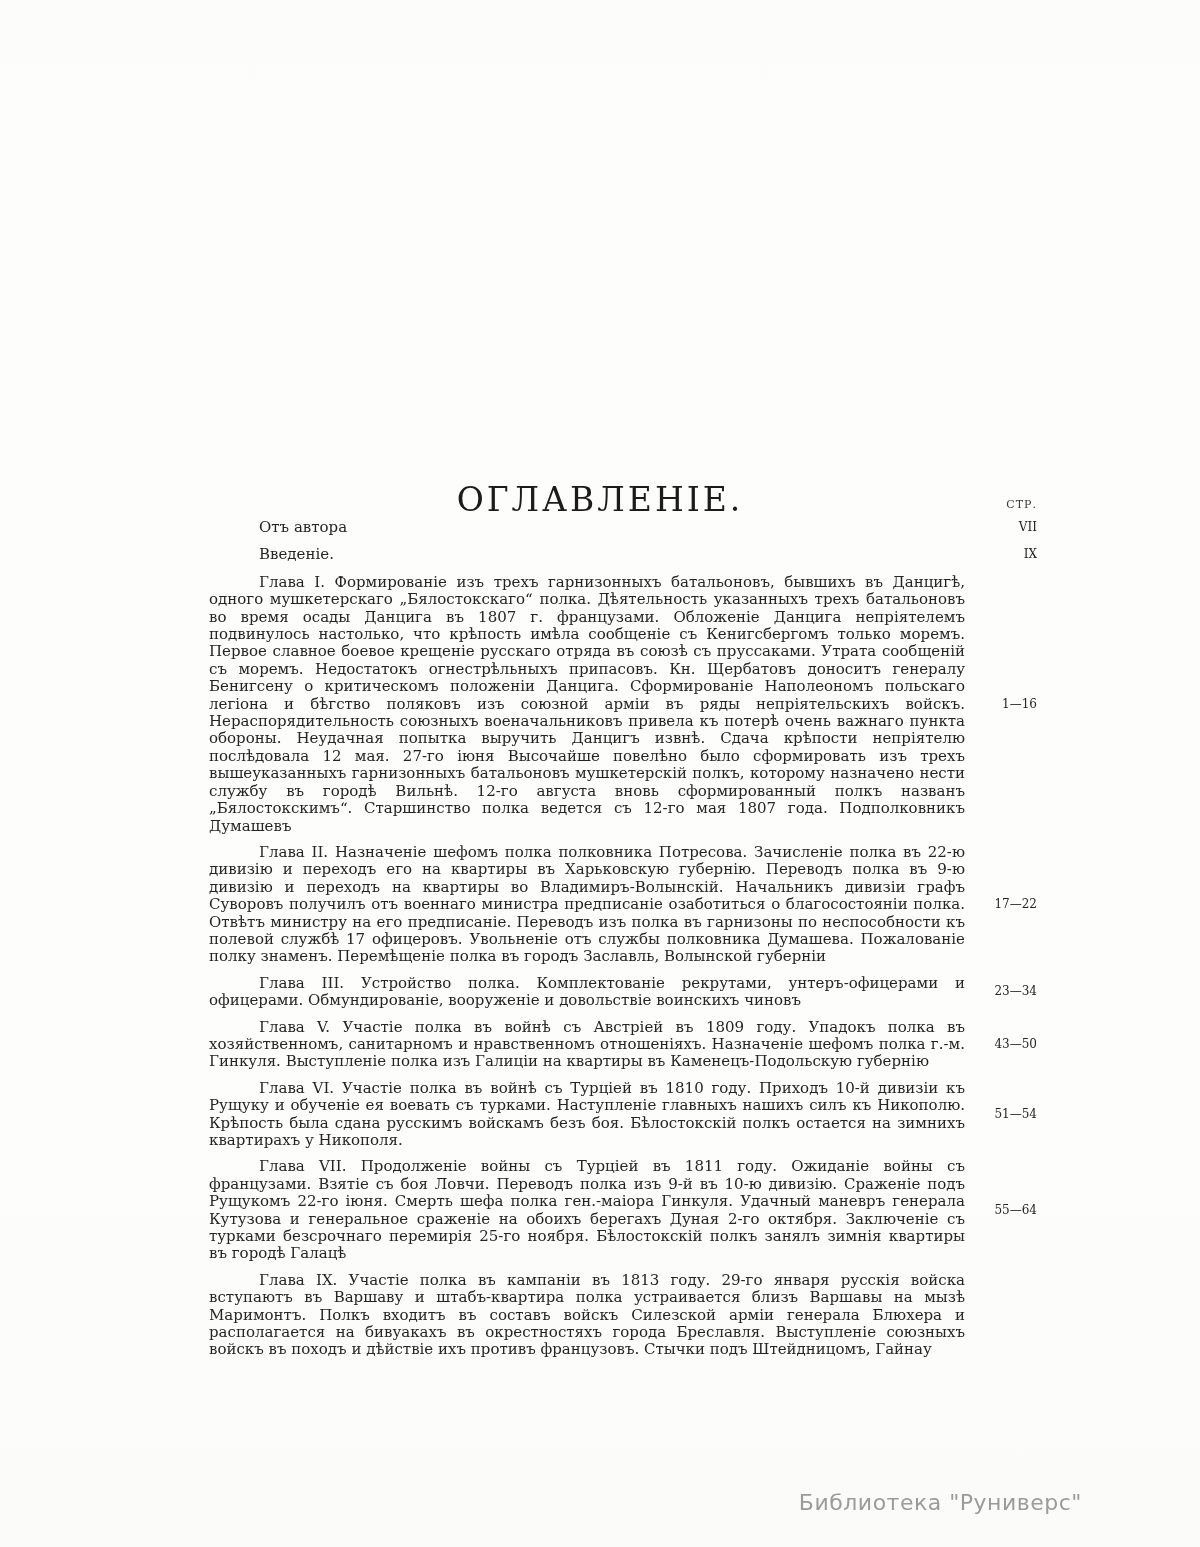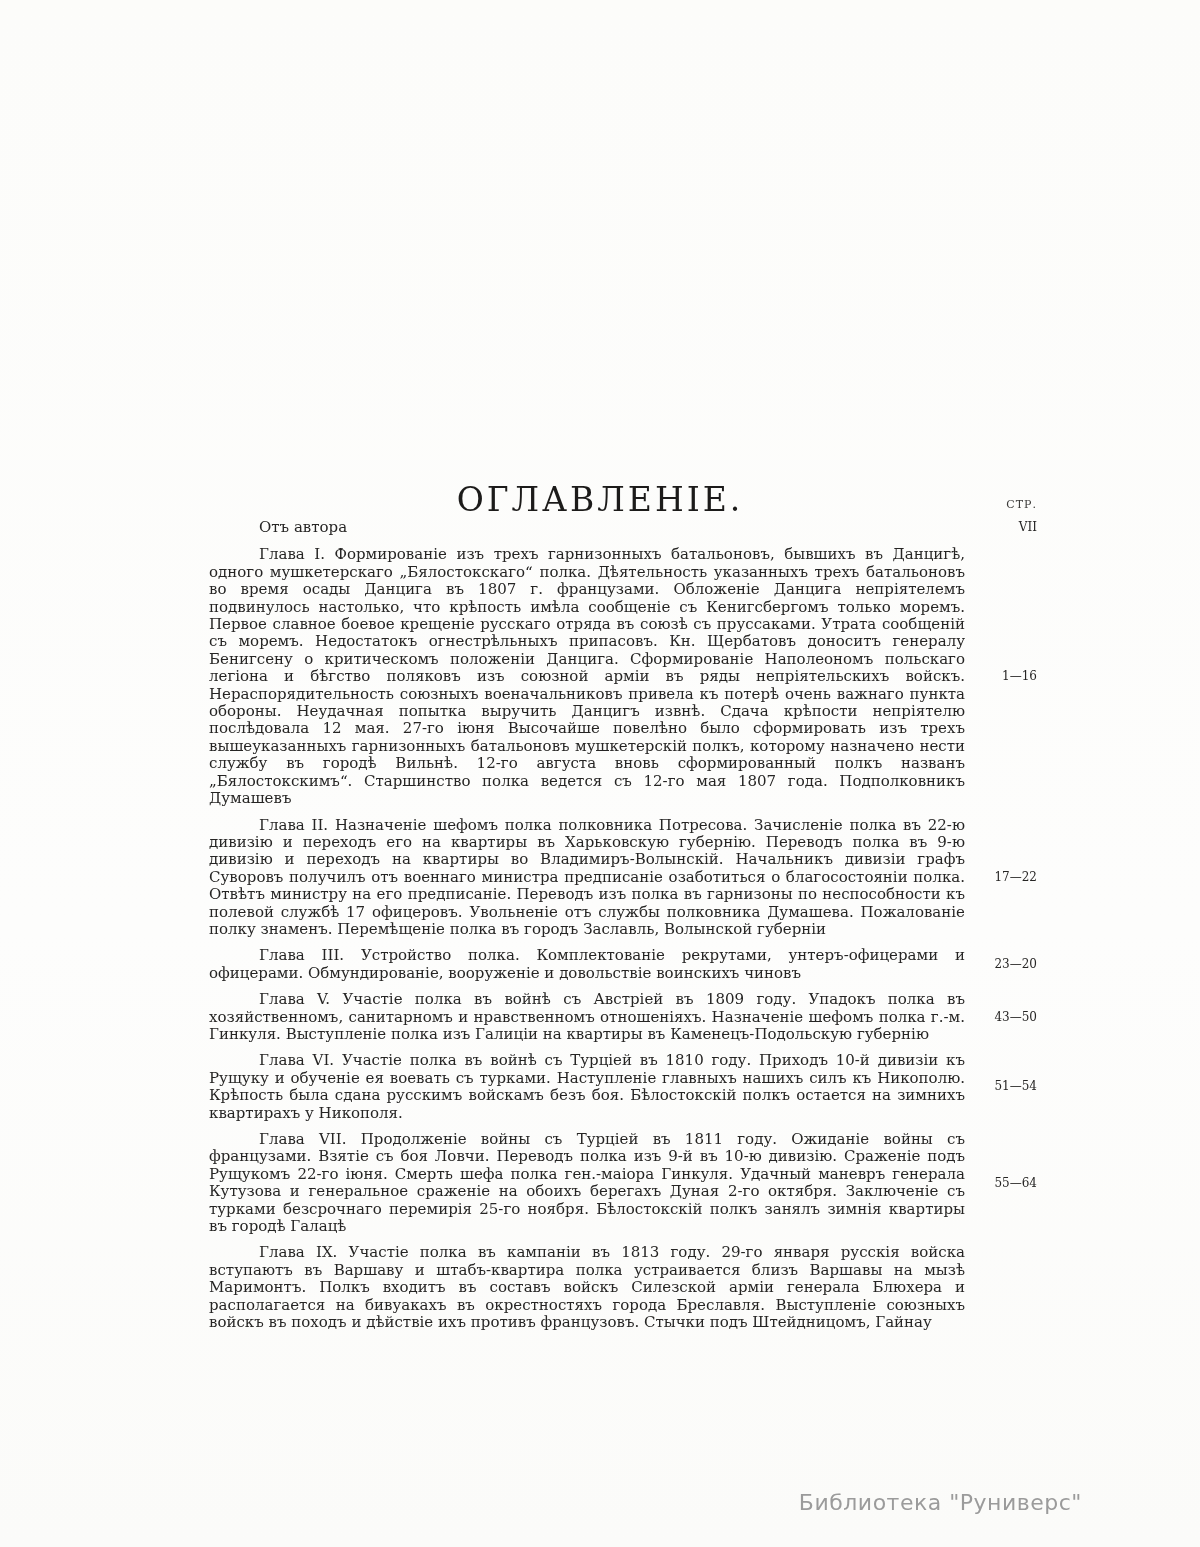--- a/index.html
+++ b/index.html
@@ -84,34 +84,38 @@
   <h1 class="page-title">ОГЛАВЛЕНІЕ.</h1>
 
   <div class="toc">
     <div class="page-col-header">СТР.</div>
 
     <div class="entry front">
       <p class="txt"><b></b><span>Отъ автора</span></p>
       <span class="pg">VII</span>
     </div>
 
+    <div class="entry front">
+      <p class="txt"><b></b><span>Введеніе.</span></p>
+      <span class="pg">IX</span>
+    </div>
 
     <div class="entry">
       <p class="txt"><b>Глава I.</b><span> Формированіе изъ трехъ гарнизонныхъ батальоновъ, бывшихъ въ Данцигѣ, одного мушкетерскаго „Бялостокскаго“ полка. Дѣятельность указанныхъ трехъ батальоновъ во время осады Данцига въ 1807 г. французами. Обложеніе Данцига непріятелемъ подвинулось настолько, что крѣпость имѣла сообщеніе съ Кенигсбергомъ только моремъ. Первое славное боевое крещеніе русскаго отряда въ союзѣ съ пруссаками. Утрата сообщеній съ моремъ. Недостатокъ огнестрѣльныхъ припасовъ. Кн. Щербатовъ доноситъ генералу Бенигсену о критическомъ положеніи Данцига. Сформированіе Наполеономъ польскаго легіона и бѣгство поляковъ изъ союзной арміи въ ряды непріятельскихъ войскъ. Нераспорядительность союзныхъ военачальниковъ привела къ потерѣ очень важнаго пункта обороны. Неудачная попытка выручить Данцигъ извнѣ. Сдача крѣпости непріятелю послѣдовала 12 мая. 27-го іюня Высочайше повелѣно было сформировать изъ трехъ вышеуказанныхъ гарнизонныхъ батальоновъ мушкетерскій полкъ, которому назначено нести службу въ городѣ Вильнѣ. 12-го августа вновь сформированный полкъ названъ „Бялостокскимъ“. Старшинство полка ведется съ 12-го мая 1807 года. Подполковникъ Думашевъ</span></p>
       <span class="pg">1—16</span>
     </div>
 
     <div class="entry">
       <p class="txt"><b>Глава II.</b><span> Назначеніе шефомъ полка полковника Потресова. Зачисленіе полка въ 22-ю дивизію и переходъ его на квартиры въ Харьковскую губернію. Переводъ полка въ 9-ю дивизію и переходъ на квартиры во Владимиръ-Волынскій. Начальникъ дивизіи графъ Суворовъ получилъ отъ военнаго министра предписаніе озаботиться о благосостояніи полка. Отвѣтъ министру на его предписаніе. Переводъ изъ полка въ гарнизоны по неспособности къ полевой службѣ 17 офицеровъ. Увольненіе отъ службы полковника Думашева. Пожалованіе полку знаменъ. Перемѣщеніе полка въ городъ Заславль, Волынской губерніи</span></p>
       <span class="pg">17—22</span>
     </div>
 
     <div class="entry">
       <p class="txt"><b>Глава III.</b><span> Устройство полка. Комплектованіе рекрутами, унтеръ-офицерами и офицерами. Обмундированіе, вооруженіе и довольствіе воинскихъ чиновъ</span></p>
-      <span class="pg">23—20</span>
+      <span class="pg">23—34</span>
     </div>
 
 
     <div class="entry">
       <p class="txt"><b>Глава V.</b><span> Участіе полка въ войнѣ съ Австріей въ 1809 году. Упадокъ полка въ хозяйственномъ, санитарномъ и нравственномъ отношеніяхъ. Назначеніе шефомъ полка г.-м. Гинкуля. Выступленіе полка изъ Галиціи на квартиры въ Каменецъ-Подольскую губернію</span></p>
       <span class="pg">43—50</span>
     </div>
 
     <div class="entry">
       <p class="txt"><b>Глава VI.</b><span> Участіе полка въ войнѣ съ Турціей въ 1810 году. Приходъ 10-й дивизіи къ Рущуку и обученіе ея воевать съ турками. Наступленіе главныхъ нашихъ силъ къ Никополю. Крѣпость была сдана русскимъ войскамъ безъ боя. Бѣлостокскій полкъ остается на зимнихъ квартирахъ у Никополя.</span></p>

